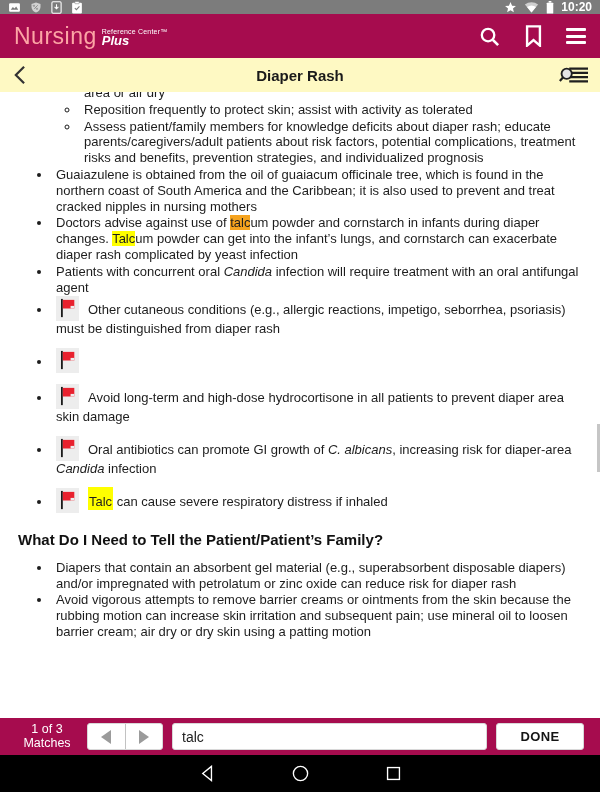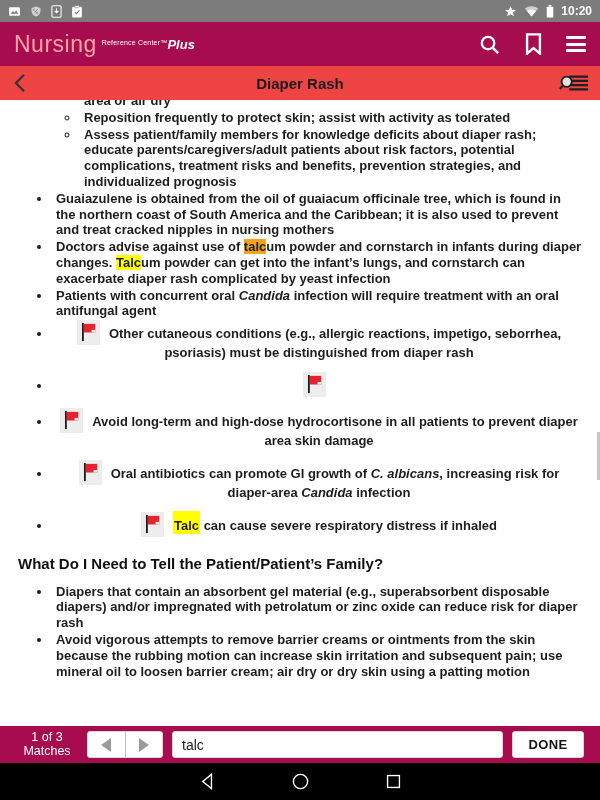--- a/index.html
+++ b/index.html
@@ -1,61 +1,61 @@
 <!DOCTYPE html>
 <html><head>
 <meta charset="utf-8">
 <style>
   * { margin:0; padding:0; box-sizing:border-box; }
   body { background:#555; font-family:"Liberation Sans", sans-serif; }
   .screen { width:600px; height:800px; position:relative; overflow:hidden; background:#fff;
             font-family:"Liberation Sans", sans-serif; margin:0 auto; }
 
   
-  .status-bar { height:22px; background:#7c7c7c; display:flex; align-items:center;
+  .status-bar { height:14px; background:#7c7c7c; display:flex; align-items:center;
                 padding:0 8px; color:#fff; }
   .status-left { display:flex; align-items:center; gap:9px; }
   .status-right { margin-left:auto; display:flex; align-items:center; gap:7px; }
   .status-time { font-size:12px; font-weight:bold; color:#fff; }
   .sicon { display:inline-flex; }
 
   
   .app-header { height:44px; background:#a60c4e; display:flex; align-items:center; padding:0 14px; }
   .brand { display:flex; align-items:center; }
   .brand-nursing { color:#fca5a5; font-size:23px; font-weight:normal; letter-spacing:.5px; }
-  .brand-stack { display:flex; margin-left:5px; margin-top:2px; }
+  .brand-stack { display:flex; flex-direction:column; margin-left:5px; margin-top:2px; }
   .brand-rc { color:#fff; font-size:7px; letter-spacing:.2px; }
   .brand-plus { color:#fff; font-size:13px; font-weight:bold; font-style:italic; line-height:12px; }
   .header-actions { margin-left:auto; display:flex; align-items:center; gap:24px; }
   .hicon { display:inline-flex; cursor:pointer; }
   .burger { display:flex; flex-direction:column; gap:3.5px; }
   .burger span { display:block; width:20px; height:3px; background:#fff; border-radius:1px; }
 
   
-  .toolbar { height:34px; background:#ef4444; display:flex; align-items:center; padding:13px 12px;
+  .toolbar { height:34px; background:#fef9c3; display:flex; align-items:center; padding:13px 12px;
              position:relative; }
   .toolbar-title { position:absolute; left:0; right:0; text-align:center; font-size:15px;
                    font-weight:bold; color:#1a1a1a; pointer-events:none; }
   .back-btn { display:inline-flex; z-index:2; cursor:pointer; }
   .findpage-btn { margin-left:auto; display:inline-flex; z-index:2; cursor:pointer; }
 
   
   .content { height:626px; overflow:hidden; background:#fff; color:#1d1d1d; font-size:13px;
              line-height:15.8px; padding:0 18px 0 18px; position:relative; }
   .article { margin-top:-7px; }
   ul.sub { list-style:circle; padding-left:62px; }
   ul.main { list-style:disc; padding-left:34px; }
-  li { padding-left:4px; margin-bottom:1px;font-weight:bold; }
+  li { padding-left:4px; margin-bottom:1px; }
   li.nomark { list-style:none; }
   h2.section-heading { font-size:15px; font-weight:bold; color:#111; margin:18px 0 11px 0;
                        line-height:18px; }
   .it { font-style:italic; }
   .hl-current { background:#f5a31e; }
   .hl-match { background:#ffff00; }
-  ul.flags { list-style:disc; padding-left:34px; margin-top:0;text-align:center; }
+  ul.flags { list-style:disc; padding-left:34px; margin-top:0; }
   ul.flags li { margin-bottom:11px; padding-left:4px; }
   .flag-box { display:inline-block; width:23px; height:25px; background:#ededed;
               vertical-align:-7px; margin-right:9px; }
   .flag-box svg { width:100%; height:100%; }
   ul.flags .hl-match { padding:7px 1px 1px 1px; }
   .scroll-thumb { position:absolute; right:0; top:332px; width:3px; height:48px; background:#c6c6c6; }
 
   
   .search-bar { height:37px; background:#a60c4e; display:flex; align-items:center;
                 padding:0 16px; gap:9px; }
@@ -65,21 +65,21 @@
               border-radius:3px; display:flex; align-items:stretch; overflow:hidden; }
   .nav-half { flex:1; display:flex; align-items:center; justify-content:center; cursor:pointer; }
   .nav-half + .nav-half { border-left:1px solid #c2c2c2; }
   .tri-left { width:0; height:0; border-top:7px solid transparent; border-bottom:7px solid transparent;
               border-right:10px solid #9b9b9b; }
   .tri-right { width:0; height:0; border-top:7px solid transparent; border-bottom:7px solid transparent;
                border-left:10px solid #9b9b9b; }
   .find-input { flex:1; height:27px; border:1px solid #d8d8d8; border-radius:3px; background:#fff;
                 font-size:14px; color:#222; padding:0 9px; outline:none;
                 font-family:"Liberation Sans", sans-serif; }
-  .done-btn { flex:none; width:72px; height:27px; background:#fff; border:1px solid #d8d8d8;
+  .done-btn { flex:none; width:88px; height:27px; background:#fff; border:1px solid #d8d8d8;
               border-radius:3px; font-size:13px; font-weight:bold; color:#151515;
               display:flex; align-items:center; justify-content:center; cursor:pointer;
               letter-spacing:.3px; }
 
   
   .nav-bar { height:37px; background:#000; display:flex; align-items:center; justify-content:center;
              gap:74px; }
   .nicon { display:inline-flex; cursor:pointer; }
 </style>
 </head>

